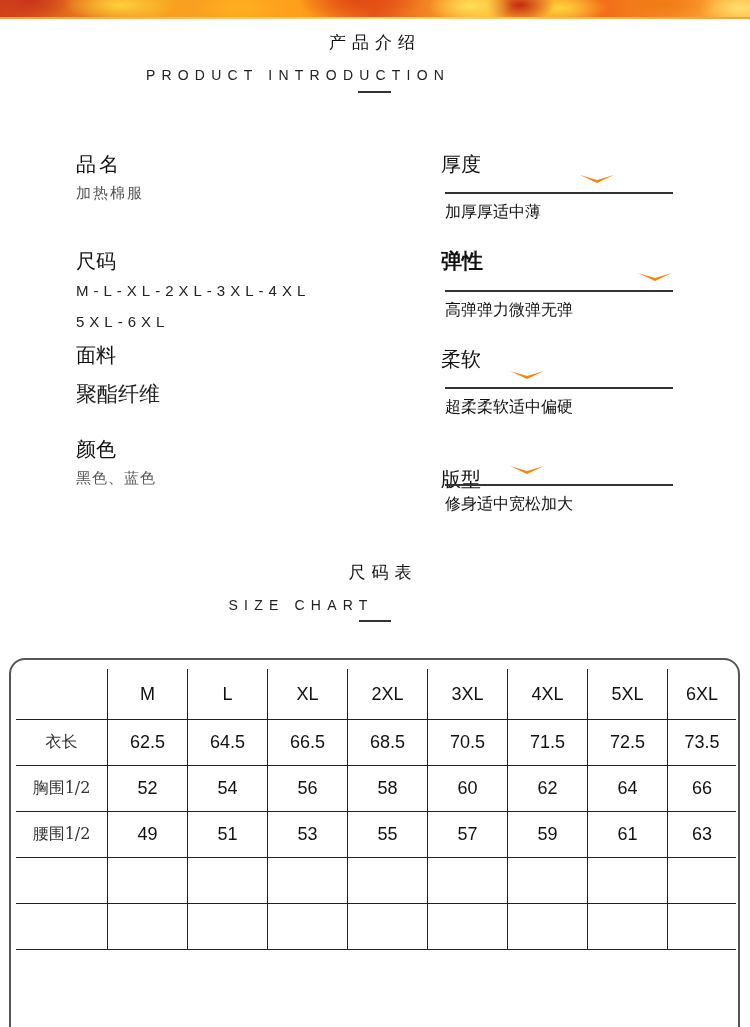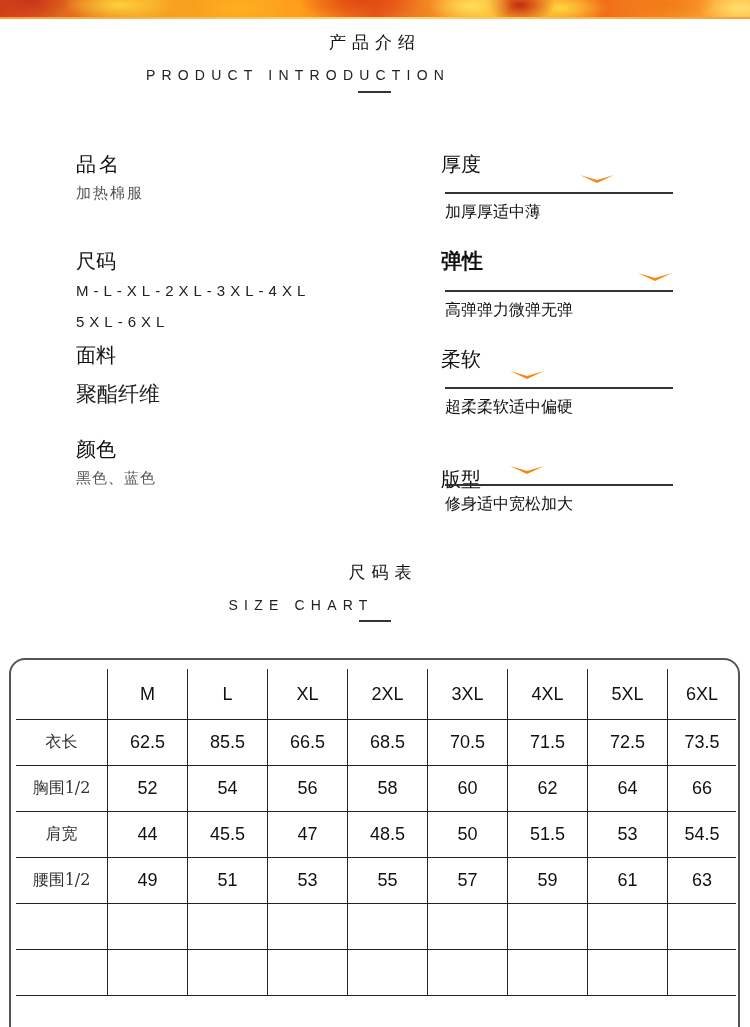--- a/index.html
+++ b/index.html
@@ -156,51 +156,40 @@
     <td class="c">XL</td>
     <td class="c">2XL</td>
     <td class="c">3XL</td>
     <td class="c">4XL</td>
     <td class="c">5XL</td>
     <td>6XL</td>
   </tr>
   <tr>
     <td>衣长</td>
     <td class="c">62.5</td>
-    <td class="c">85.5</td>
+    <td class="c">64.5</td>
     <td class="c">66.5</td>
     <td class="c">68.5</td>
     <td class="c">70.5</td>
     <td class="c">71.5</td>
     <td class="c">72.5</td>
     <td>73.5</td>
   </tr>
   <tr>
     <td>胸围1/2</td>
     <td class="c">52</td>
     <td class="c">54</td>
     <td class="c">56</td>
     <td class="c">58</td>
     <td class="c">60</td>
     <td class="c">62</td>
     <td class="c">64</td>
     <td>66</td>
   </tr>
   <tr>
-    <td>肩宽</td>
-    <td class="c">44</td>
-    <td class="c">45.5</td>
-    <td class="c">47</td>
-    <td class="c">48.5</td>
-    <td class="c">50</td>
-    <td class="c">51.5</td>
-    <td class="c">53</td>
-    <td>54.5</td>
-  </tr>
-  <tr>
     <td>腰围1/2</td>
     <td class="c">49</td>
     <td class="c">51</td>
     <td class="c">53</td>
     <td class="c">55</td>
     <td class="c">57</td>
     <td class="c">59</td>
     <td class="c">61</td>
     <td>63</td>
   </tr>

